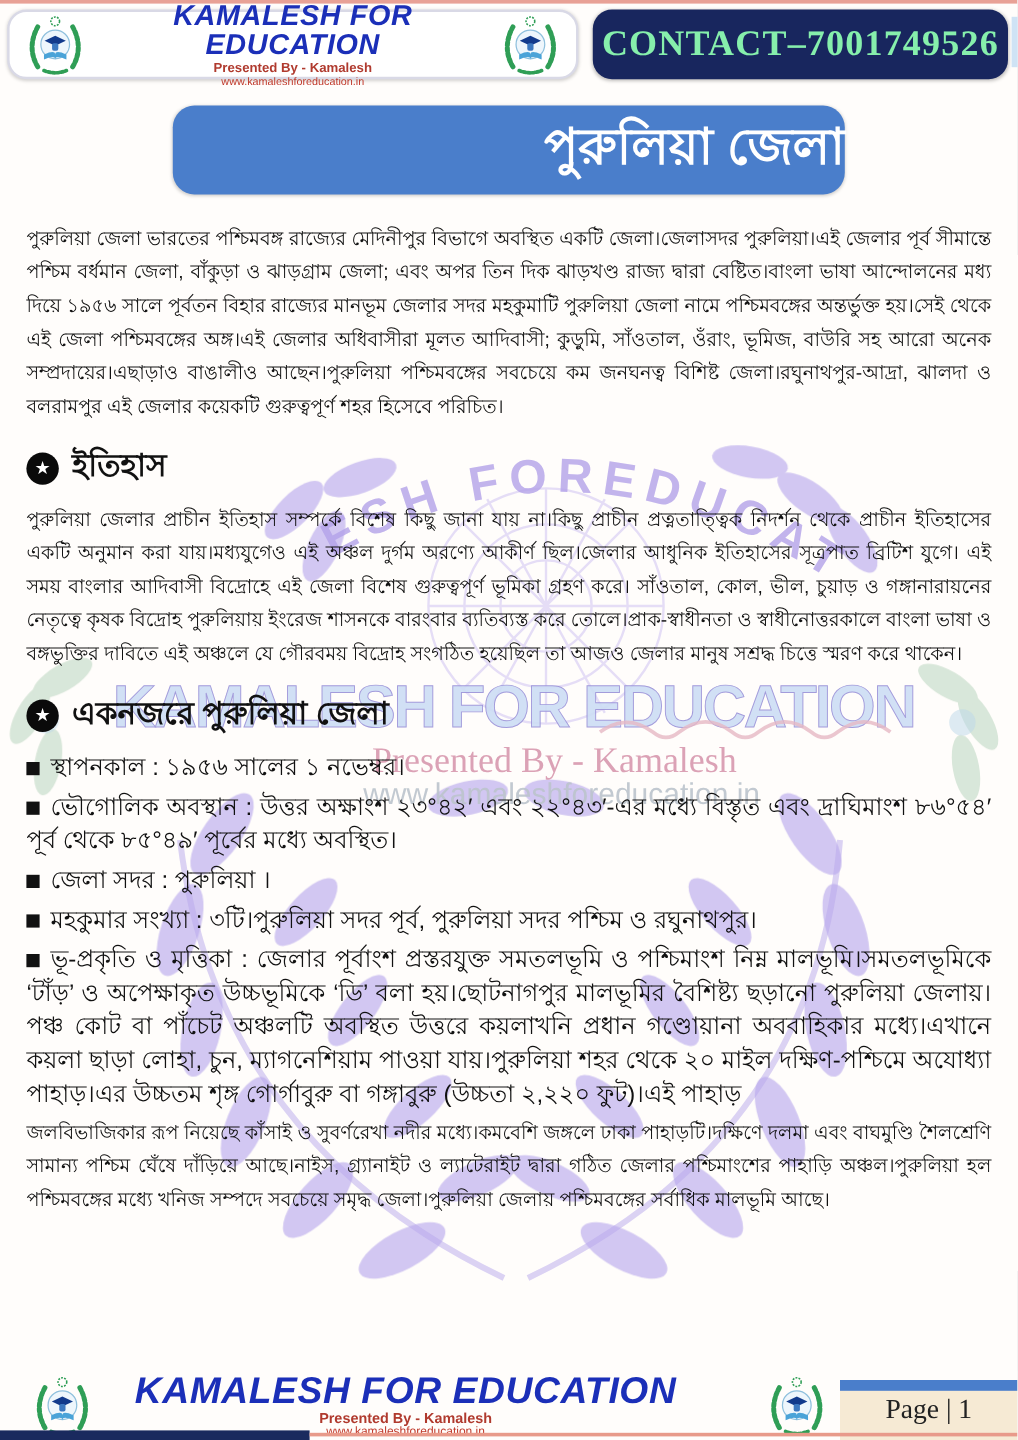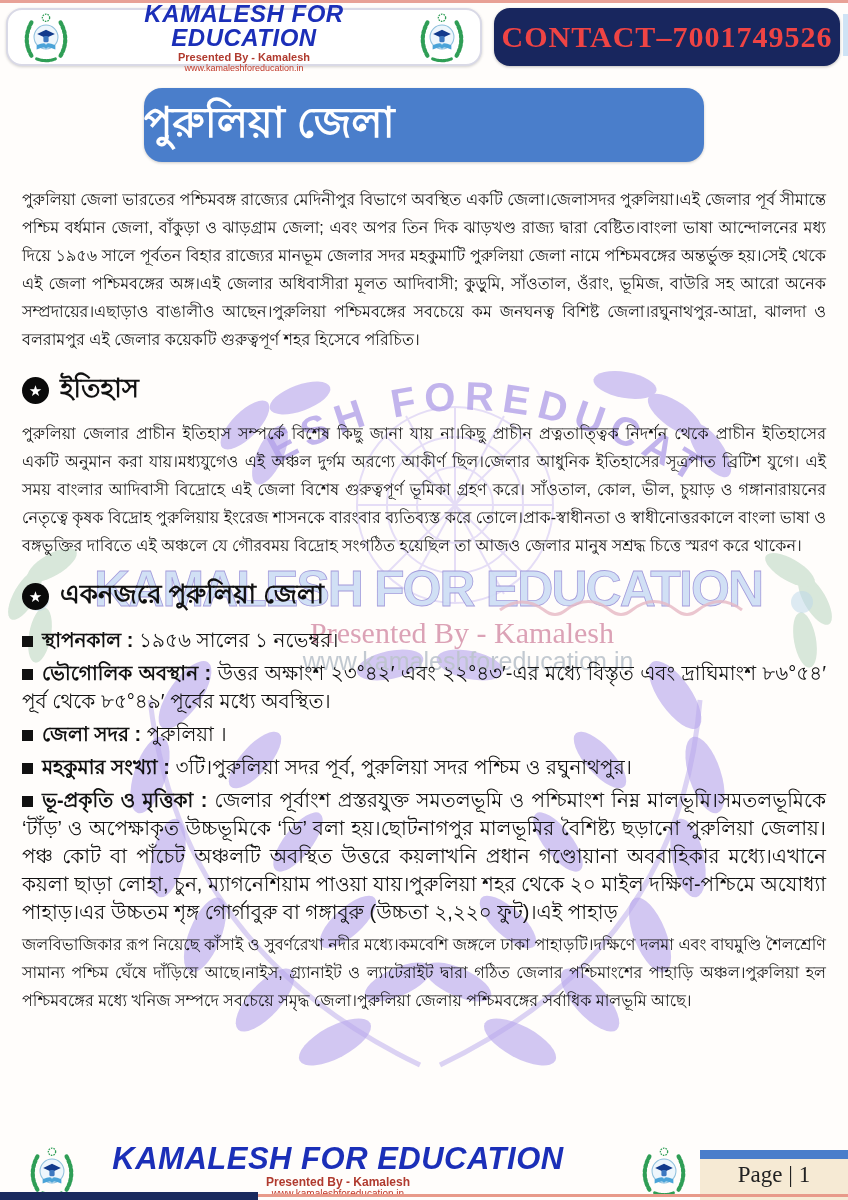--- a/index.html
+++ b/index.html
@@ -14,43 +14,43 @@
   .brand-box{
     width:448px;background:#fff;border:2px solid #d9d9e6;border-radius:16px;
     display:flex;align-items:center;justify-content:space-between;padding:2px 12px;
     box-shadow:0 1px 3px rgba(0,0,0,.18);
   }
   .brand-mid{flex:1;text-align:center;line-height:1;}
   .brand-title{color:#1b2fb8;font-weight:bold;font-style:italic;font-size:24px;letter-spacing:.5px;}
   .brand-sub{color:#b03a2e;font-size:11px;font-weight:bold;margin-top:2px;}
   .brand-site{color:#c0392b;font-size:9px;margin-top:1px;}
   .contact-box{
-    flex:1;background:#18265e;border-radius:16px;color:#ef4444;
+    flex:1;background:#18265e;border-radius:16px;color:#86efac;
     display:flex;align-items:center;justify-content:center;
     font-family:"Liberation Serif","DejaVu Serif",serif;font-weight:bold;
     font-size:30px;letter-spacing:1px;box-shadow:0 1px 3px rgba(0,0,0,.25);
   }
   .edge-sliver{position:absolute;right:0;top:14px;width:5px;height:42px;background:#cfe3f5;z-index:3;}
   
   .content{position:relative;z-index:1;padding:88px 22px 0 22px;}
   .title-banner{
     width:560px;height:74px;margin:0 auto 24px auto;background:#4a7ecb;border-radius:18px;
-    display:flex;align-items:center;justify-content:flex-start;color:#fff;font-size:42px;font-weight:bold;
+    display:flex;align-items:center;justify-content:flex-end;color:#fff;font-size:42px;font-weight:bold;
     box-shadow:0 1px 3px rgba(0,0,0,.2);
   }
   
   .body-text{font-size:16px;line-height:28px;text-align:justify;margin:0 0 6px 0;}
   .sec-head{display:flex;align-items:center;gap:11px;font-size:26px;font-weight:bold;margin:14px 0 8px 0;}
   .star-badge{
     width:27px;height:27px;min-width:27px;background:#0a0a0a;border-radius:50%;
     color:#fff;display:flex;align-items:center;justify-content:center;font-size:15px;line-height:1;
   }
   .bullet{font-size:20px;line-height:28px;text-align:justify;margin:5px 0;}
   .sq{display:inline-block;width:11px;height:11px;background:#111;margin-right:9px;}
-  .b-label{font-weight:bold;}
+  .b-label{font-weight:normal;}
   
   .footer{
     position:absolute;left:0;right:0;bottom:0;height:58px;background:#fffdfb;z-index:2;
     display:flex;align-items:center;
   }
   .f-logo1{margin-left:26px;}
   .f-mid{flex:1;text-align:center;line-height:1;margin-right:40px;}
   .f-title{color:#1b2fb8;font-weight:bold;font-style:italic;font-size:31px;letter-spacing:.5px;}
   .f-sub{color:#b03a2e;font-size:12px;font-weight:bold;margin-top:2px;}
   .f-site{color:#c0392b;font-size:10px;margin-top:1px;}

